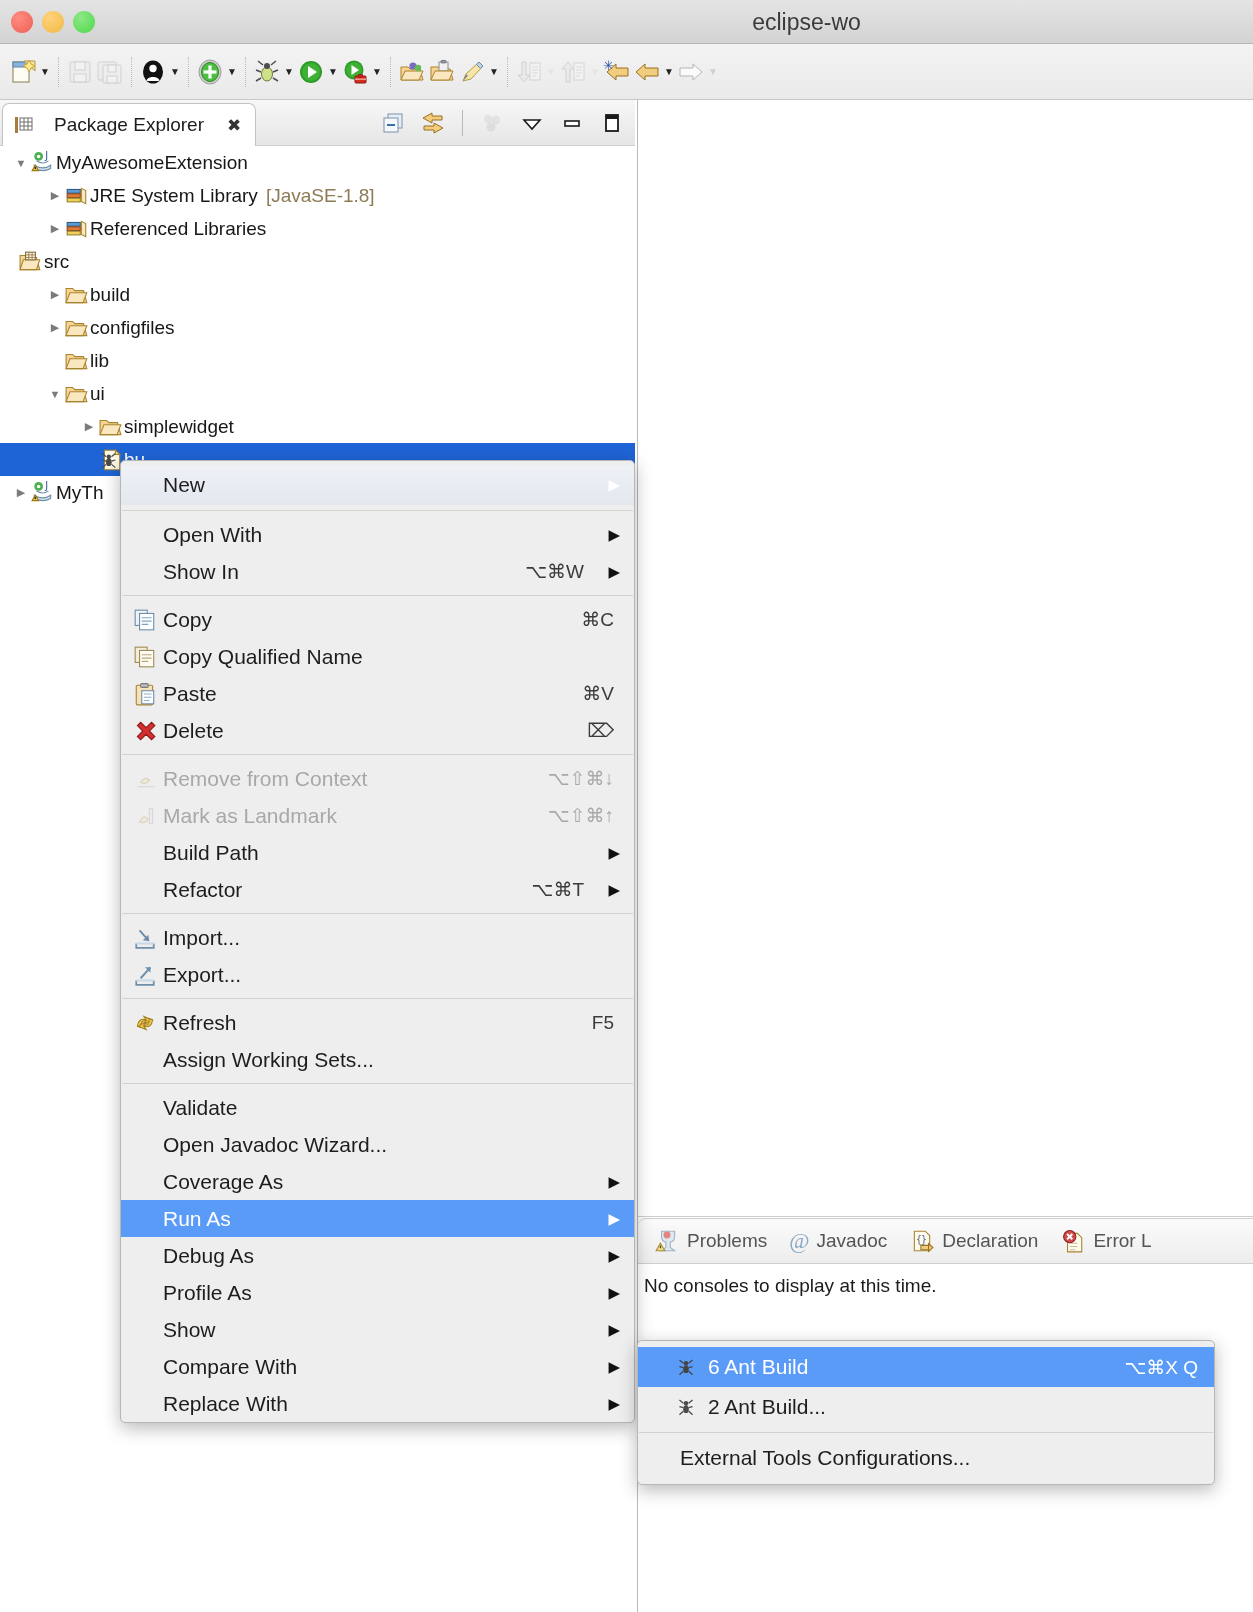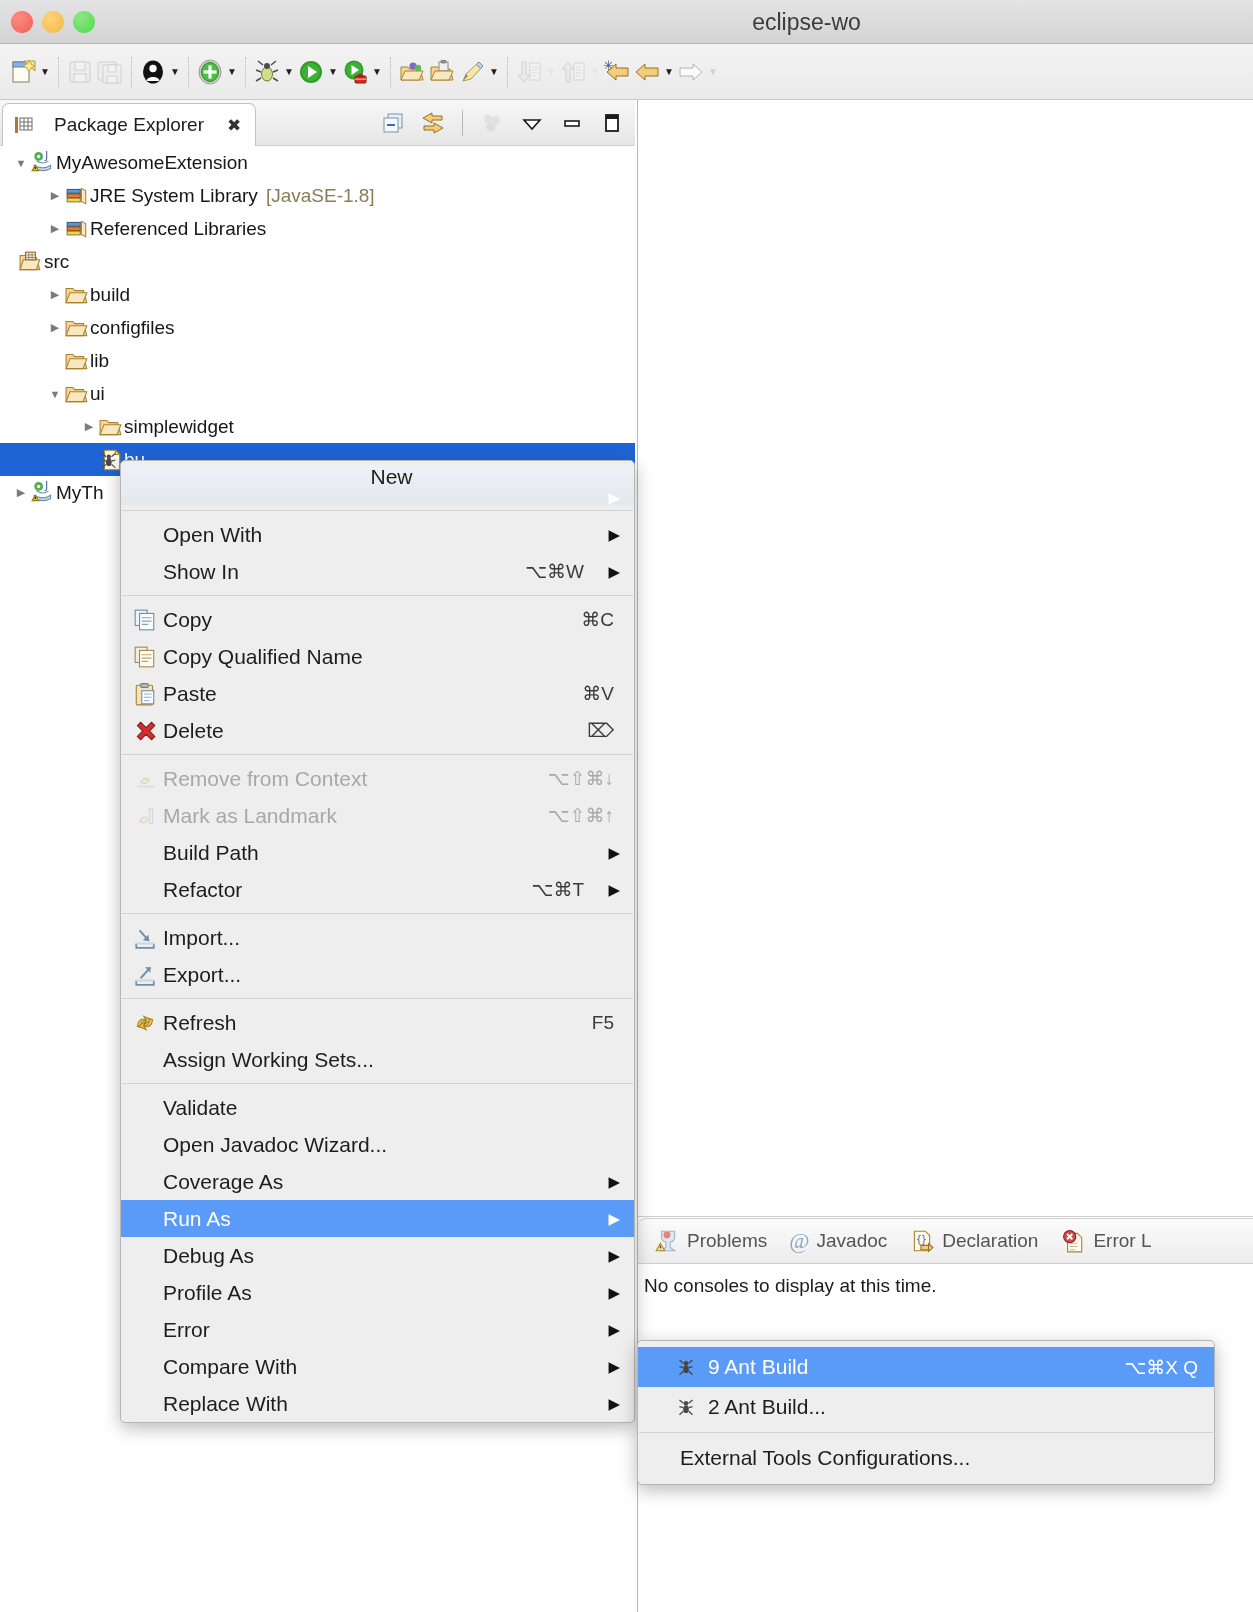--- a/index.html
+++ b/index.html
@@ -145,21 +145,21 @@
     margin-left: auto; font-size: 19px; color: #3b3b3b; padding-right: 6px;
     white-space: nowrap;
   }
   .mi .marrow {
     width: 16px; text-align: right; font-size: 15px; color: #111;
     margin-left: auto;
   }
   .mi .mkey + .marrow { margin-left: 14px; }
   .mi.hl { background: #5b9bf8; color: #ffffff; }
   .mi.hl .mkey, .mi.hl .marrow { color: #ffffff; }
-  .mi.hl.grad { background: linear-gradient(to bottom, #eef2f7, #e3e8ee); color: #1d1d1d; flex-direction: column; }
+  .mi.hl.grad { background: linear-gradient(to bottom, #eef2f7, #e3e8ee); color: #1d1d1d; }
   .mi.disabled { color: #a8a8a8; }
   .mi.disabled .mkey { color: #a8a8a8; }
   .msep { height: 1px; background: #d2d2d2; margin: 5px 1px; }
 
   
   .submenu {
     position: absolute; left: 637px; top: 1340px; width: 578px;
     background: #eeeeee; border: 1px solid #b6b6b6; border-radius: 5px;
     box-shadow: 0 5px 18px rgba(0,0,0,0.28);
     padding: 6px 0 6px 0; overflow: hidden;
@@ -750,21 +750,21 @@
       </div>
       <div class="mi">
         <span class="mlabel">Debug As</span>
         <span class="marrow">▶</span>
       </div>
       <div class="mi">
         <span class="mlabel">Profile As</span>
         <span class="marrow">▶</span>
       </div>
       <div class="mi">
-        <span class="mlabel">Error</span>
+        <span class="mlabel">Show</span>
         <span class="marrow">▶</span>
       </div>
       <div class="mi">
         <span class="mlabel">Compare With</span>
         <span class="marrow">▶</span>
       </div>
       <div class="mi">
         <span class="mlabel">Replace With</span>
         <span class="marrow">▶</span>
       </div>
@@ -772,21 +772,21 @@
 
   <div class="submenu" id="submenu">
       <div class="smi hl">
         <span class="mico" style="filter: brightness(0.92);">
           <svg width="24" height="24" viewBox="0 0 22 22">
             <ellipse cx="11" cy="13" rx="2.6" ry="3.6" fill="#4a4a4a"></ellipse>
             <circle cx="11" cy="7.6" r="2.1" fill="#4a4a4a"></circle>
             <path d="M8.6 7.6 L5 4.6 M13.4 7.6 L17 4.6 M8.5 11.6 L5 10.6 M13.5 11.6 L17 10.6 M8.5 15 L5 18 M13.5 15 L17 18" stroke="#4a4a4a" stroke-width="1.2" fill="none"></path>
           </svg>
         </span>
-        <span class="slabel">9 Ant Build</span>
+        <span class="slabel">6 Ant Build</span>
         <span class="skey">⌥⌘X Q</span>
       </div>
       <div class="smi">
         <span class="mico">
           <svg width="24" height="24" viewBox="0 0 22 22">
             <ellipse cx="11" cy="13" rx="2.6" ry="3.6" fill="#4a4a4a"></ellipse>
             <circle cx="11" cy="7.6" r="2.1" fill="#4a4a4a"></circle>
             <path d="M8.6 7.6 L5 4.6 M13.4 7.6 L17 4.6 M8.5 11.6 L5 10.6 M13.5 11.6 L17 10.6 M8.5 15 L5 18 M13.5 15 L17 18" stroke="#4a4a4a" stroke-width="1.2" fill="none"></path>
           </svg>
         </span>

